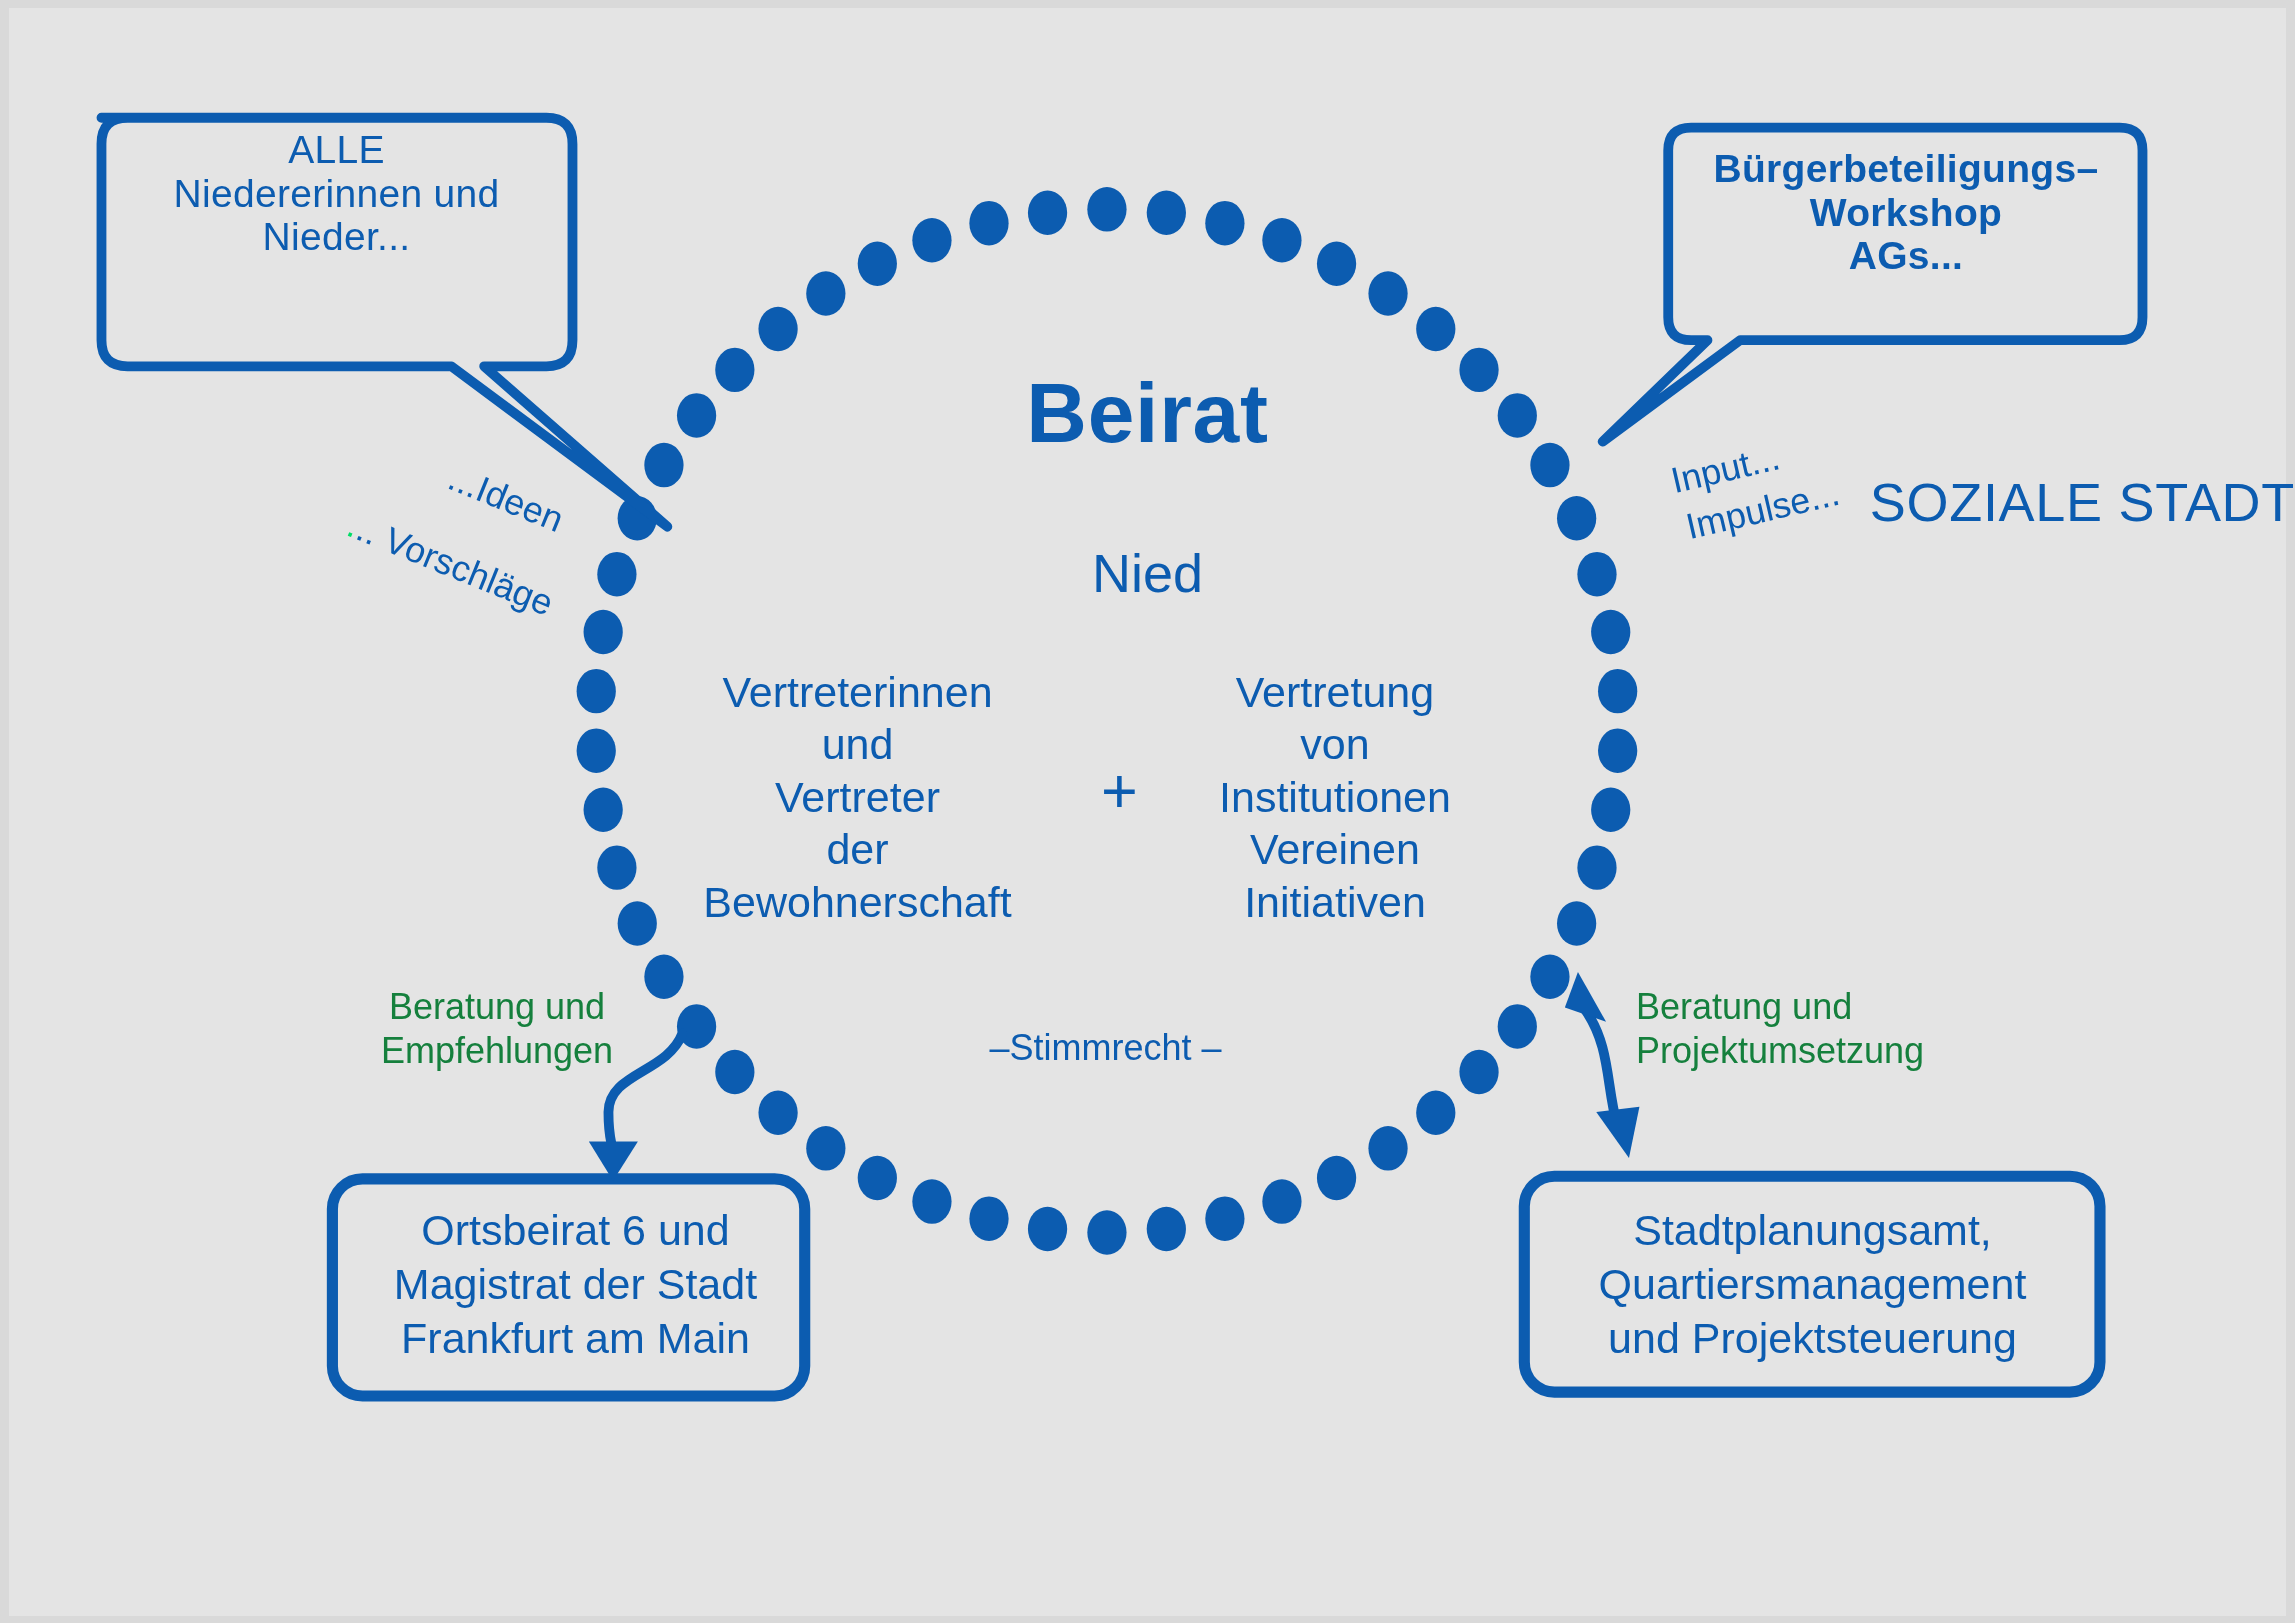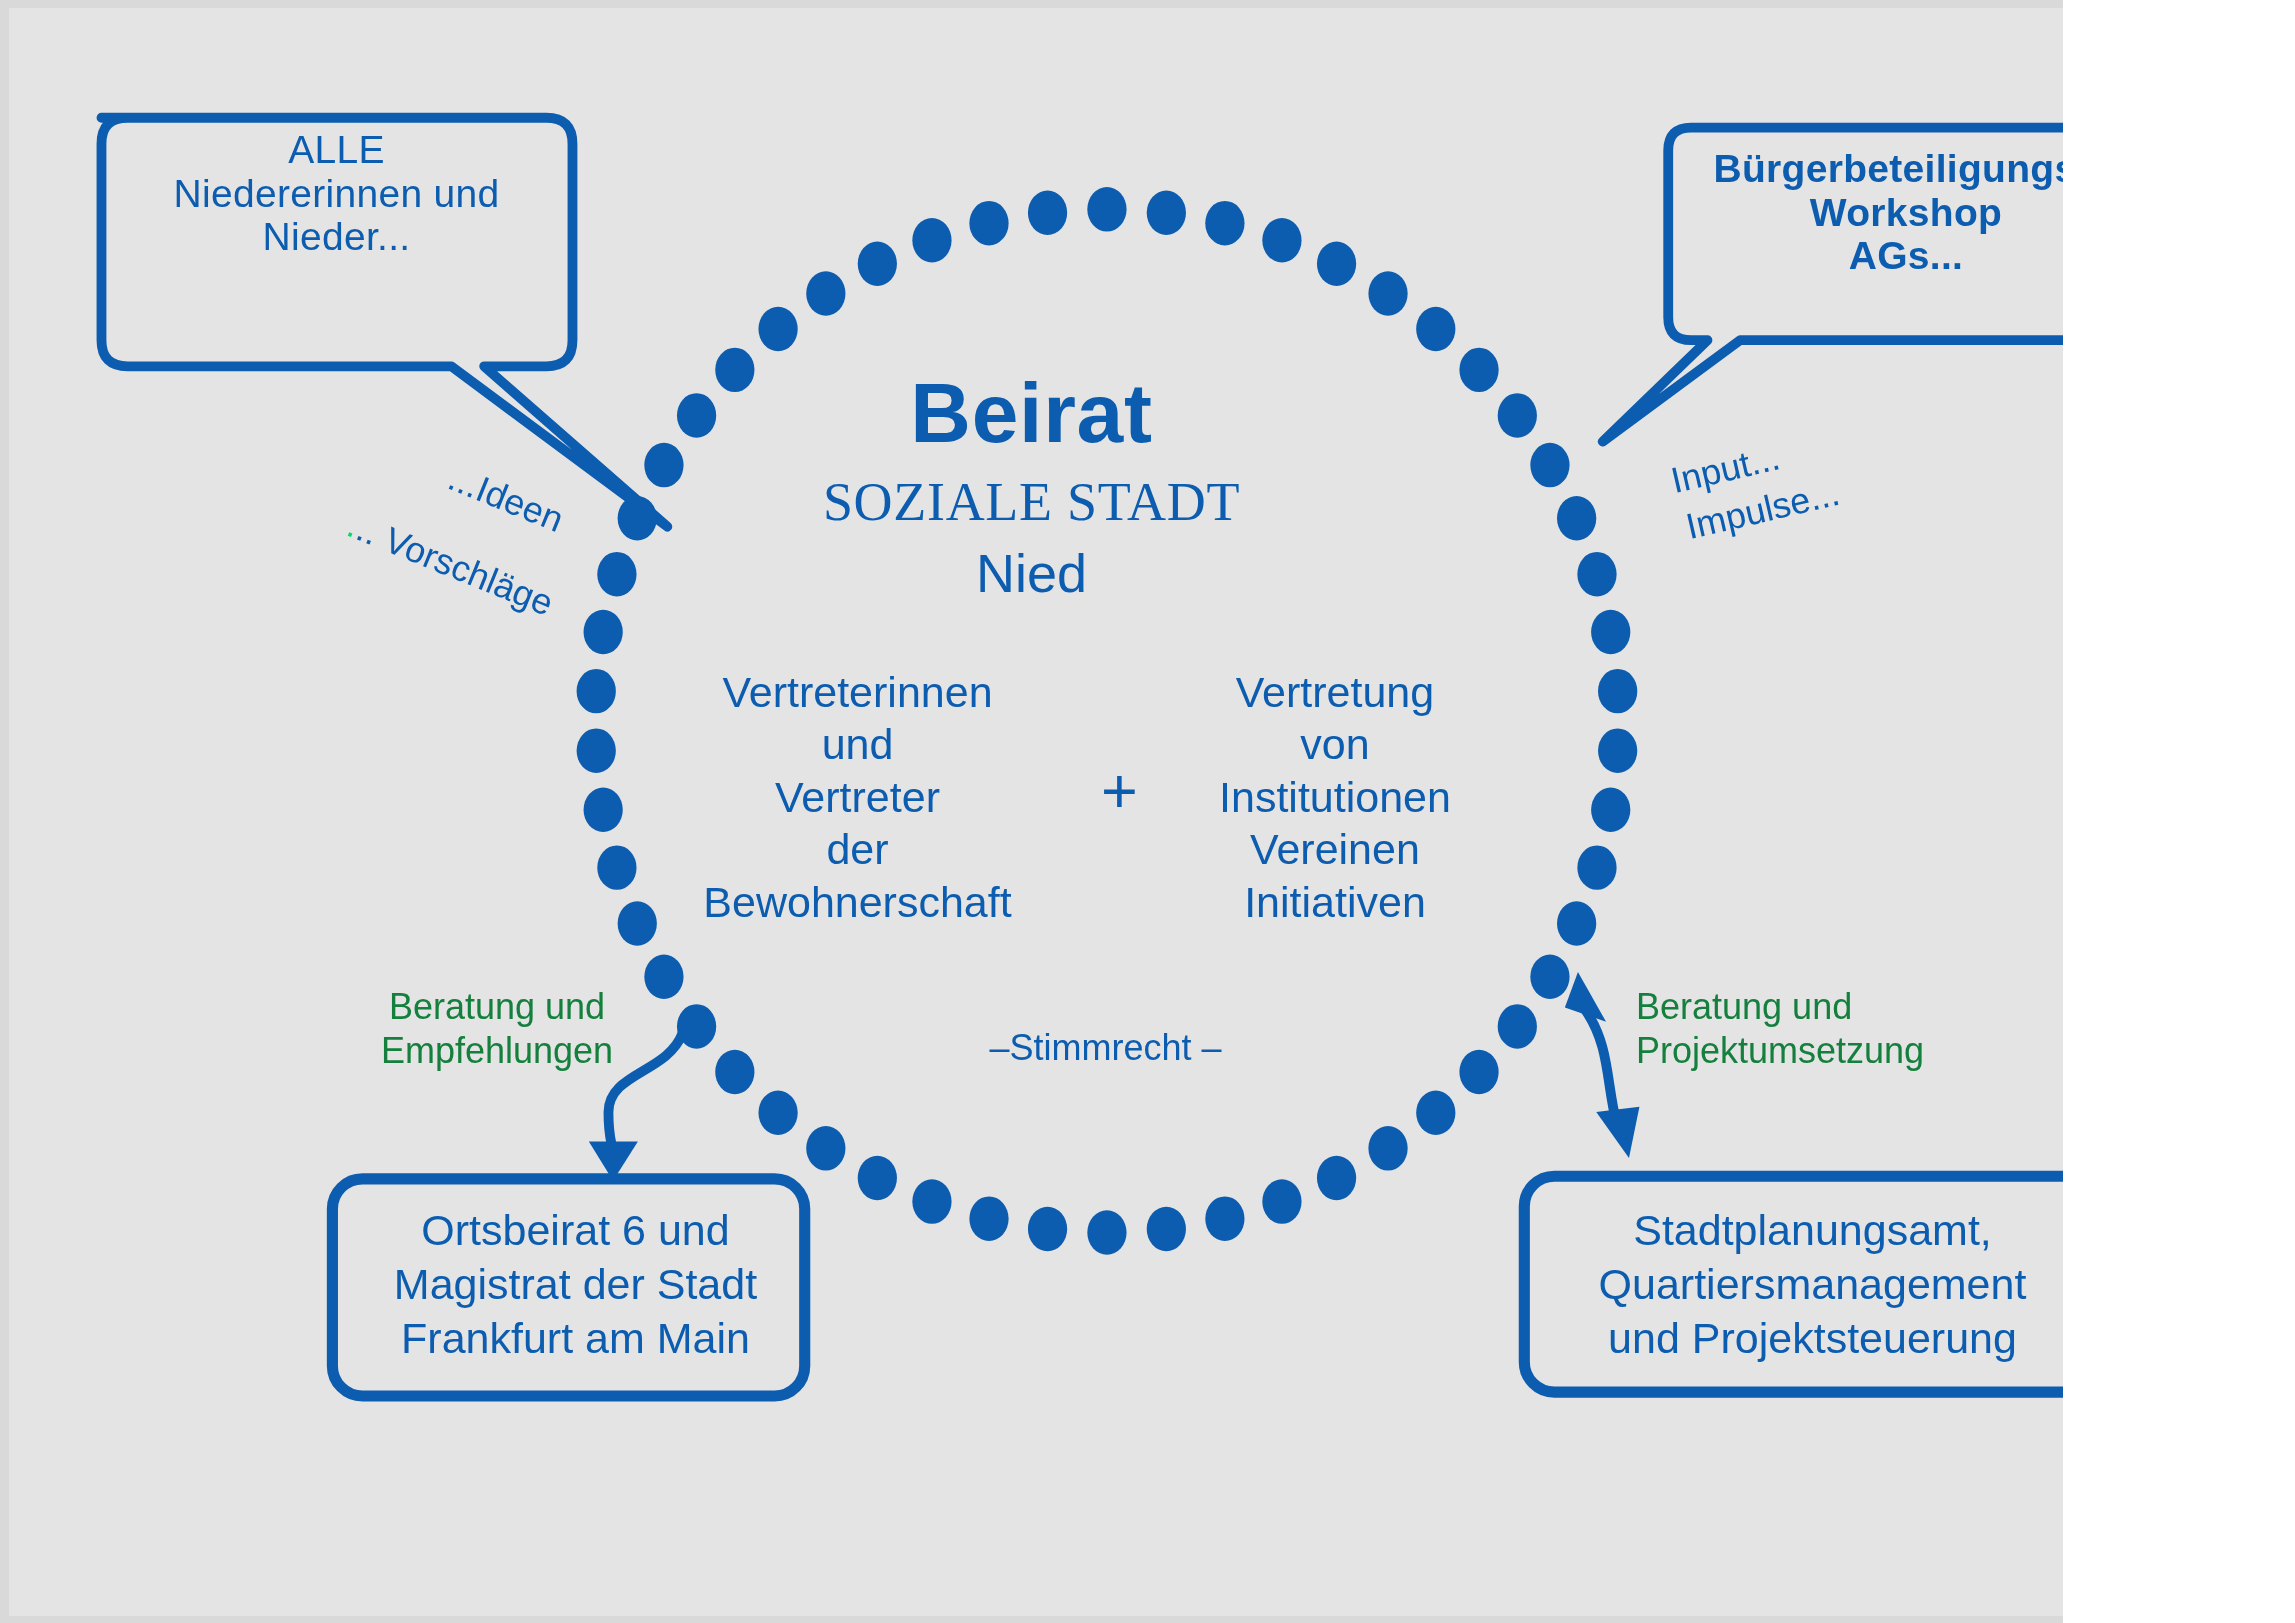--- a/index.html
+++ b/index.html
@@ -3,21 +3,21 @@
 <meta charset="utf-8">
 <title>Beirat Soziale Stadt Nied</title>
 <style>
   html, body {
     margin: 0;
     padding: 0;
     background: #ffffff;
   }
   #stage {
     position: relative;
-    width: 2063px;
+    width: 2295px;
     height: 1623px;
     background: #d9d9d9;
     font-family: "Liberation Sans", "DejaVu Sans", sans-serif;
     overflow: hidden;
   }
   #canvas {
     position: absolute;
     left: 9.2px;
     top: 7.9px;
     width: 2277px;
@@ -52,24 +52,23 @@
     left: 0; right: 0;
     top: 366px;
     text-align: center;
     font-size: 84px;
     font-weight: bold;
     letter-spacing: 0.7px;
   }
   #soziale-stadt {
     left: 0; right: 0;
     top: 472px;
-    text-align: center;
+    text-align: right;
     font-size: 54px;
     letter-spacing: 0.7px;
-    font-family: Liberation Serif, serif;
   }
   #nied {
     left: 0; right: 0;
     top: 543px;
     text-align: center;
     font-size: 54px;
   }
 
   
   .col {

